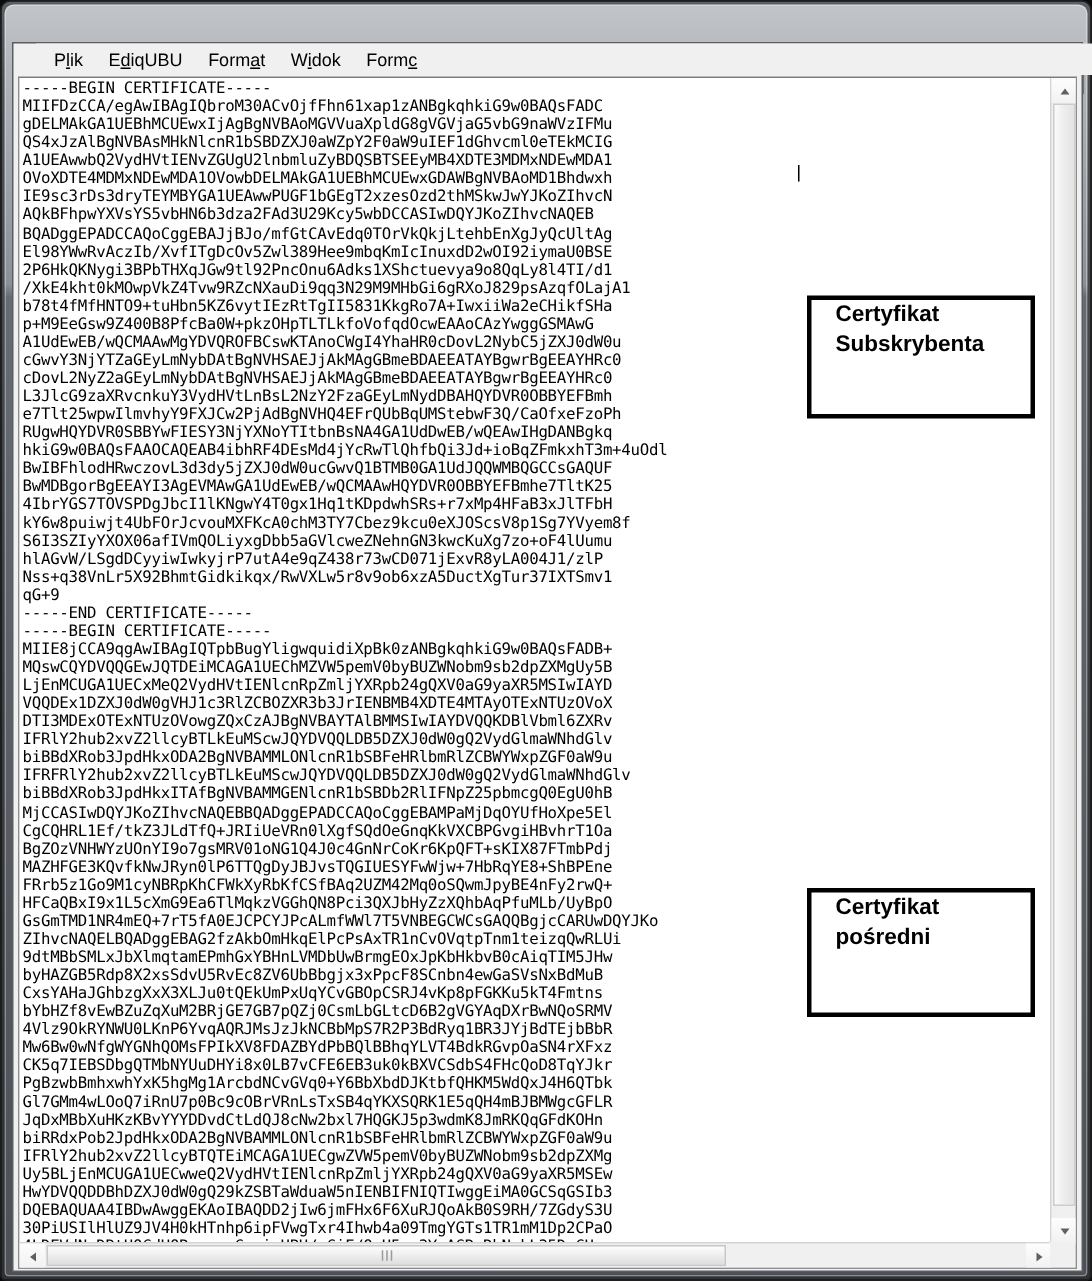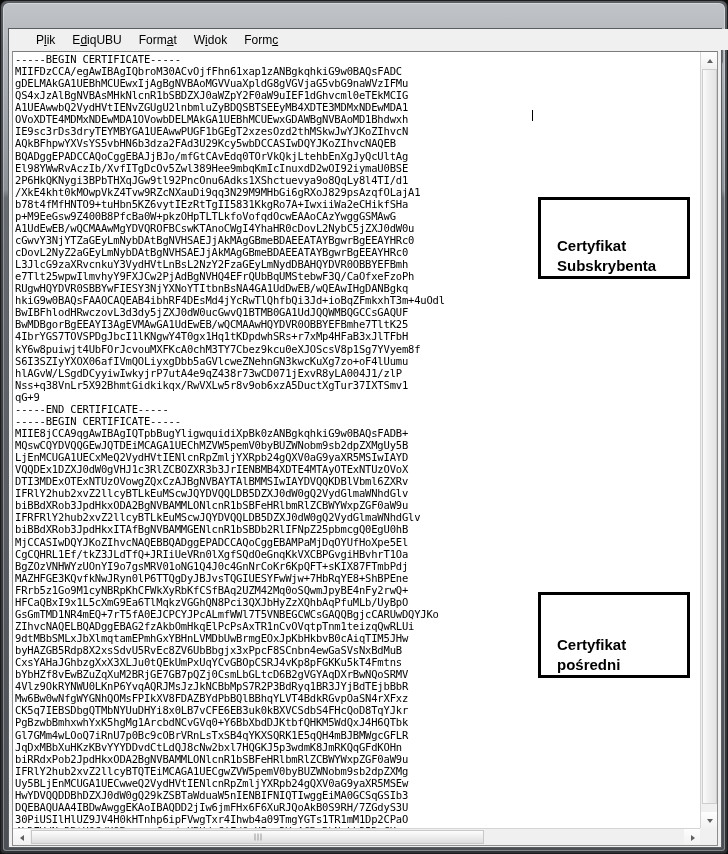--- a/index.html
+++ b/index.html
@@ -282,21 +282,21 @@
     background: #9a9a9a;
   }
 
   
   .callout {
     position: absolute;
     background: #ffffff;
     border: 3px solid #000000;
     box-sizing: border-box;
     display: flex;
-    align-items: flex-end;
+    align-items: flex-start;
     padding-left: 16px;
   }
   .callout span {
     font-family: "Liberation Sans", sans-serif;
     font-size: 15px;
     font-weight: bold;
     color: #000000;
     line-height: 1.35;
     white-space: pre-line;
   }

